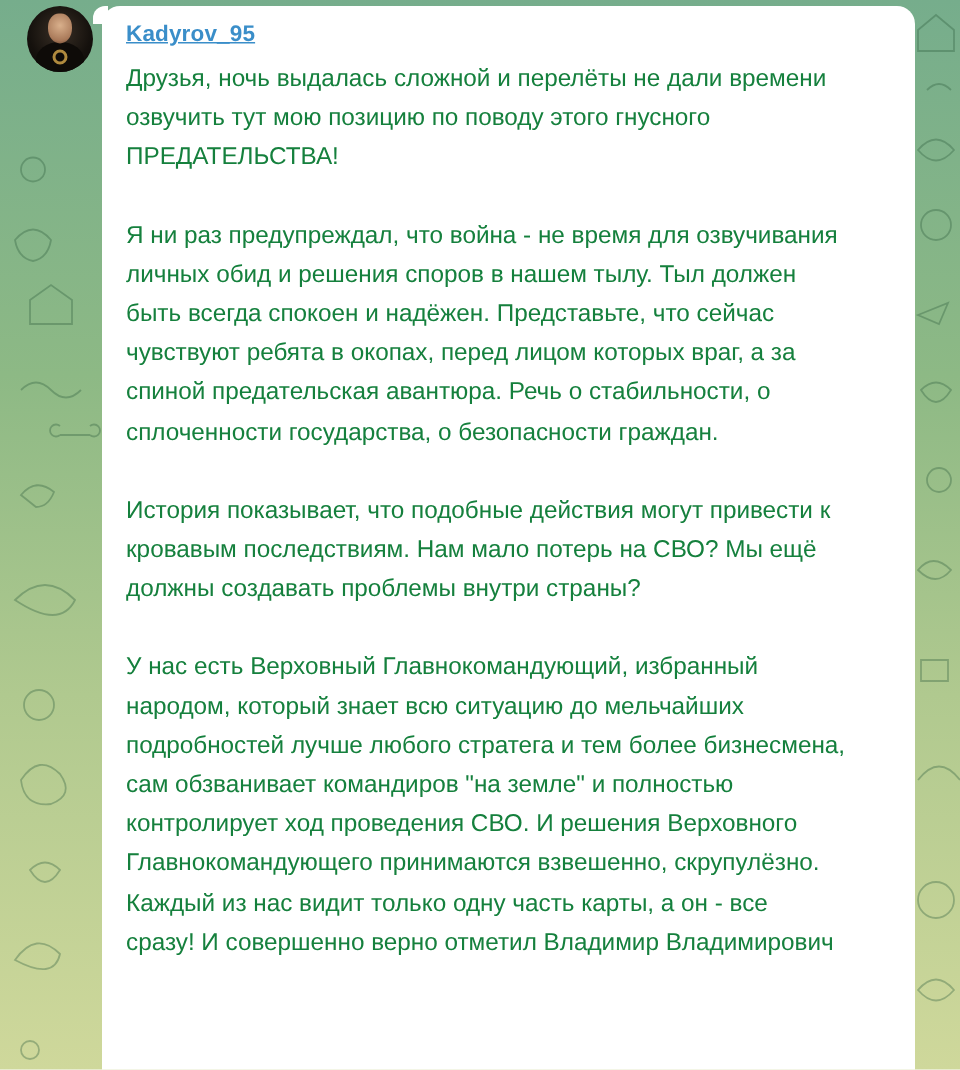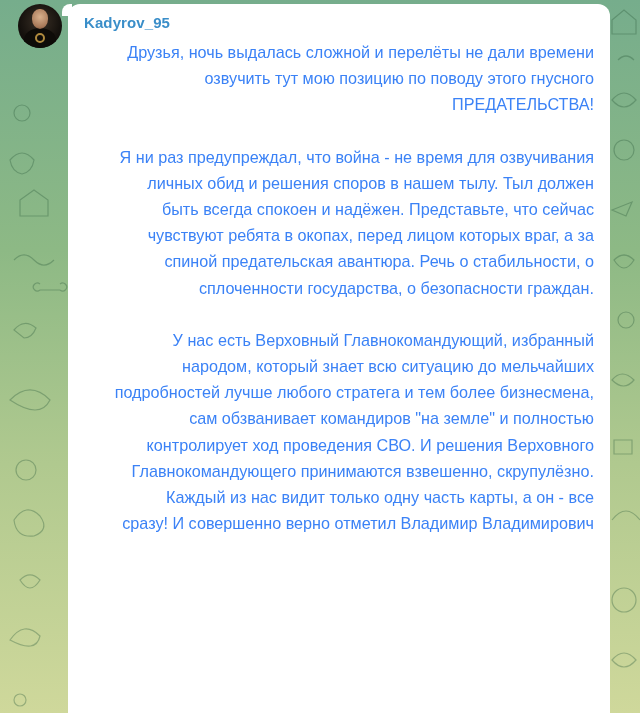--- a/index.html
+++ b/index.html
@@ -78,28 +78,28 @@
     background: #ffffff;
     border-top-left-radius: 8px;
   }
   .author {
     color: #3a8ec9;
     font-weight: bold;
     font-size: 15px;
     line-height: 20px;
     margin: 0 0 6px 0;
     letter-spacing: 0.1px;
+    text-decoration: underline;
   }
   .paragraph {
-    color: #3b82f6;
+    color: #15803d;
     font-size: 16.2px;
     line-height: 26.2px;
     margin: 0 0 26px 0;
     white-space: pre-line;
-    text-align: right;
   }
 </style>
 </head>
 <body>
 
 <svg class="wallpaper" width="640" height="713" viewBox="0 0 640 713" xmlns="http://www.w3.org/2000/svg">
   <g fill="none" stroke="#2f5e3e" stroke-width="1.2">
     <circle cx="22" cy="113" r="8"></circle>
     <path d="M10 160 q12 -14 24 0 q-2 12 -12 14 q-10 -2 -12 -14z"></path>
     <path d="M20 200 l14 -10 l14 10 v16 h-28z"></path>
@@ -139,20 +139,23 @@
   <div class="author">Kadyrov_95</div>
   <p class="paragraph">Друзья, ночь выдалась сложной и перелёты не дали времени
 озвучить тут мою позицию по поводу этого гнусного
 ПРЕДАТЕЛЬСТВА!</p>
   <p class="paragraph">Я ни раз предупреждал, что война - не время для озвучивания
 личных обид и решения споров в нашем тылу. Тыл должен
 быть всегда спокоен и надёжен. Представьте, что сейчас
 чувствуют ребята в окопах, перед лицом которых враг, а за
 спиной предательская авантюра. Речь о стабильности, о
 сплоченности государства, о безопасности граждан.</p>
+  <p class="paragraph">История показывает, что подобные действия могут привести к
+кровавым последствиям. Нам мало потерь на СВО? Мы ещё
+должны создавать проблемы внутри страны?</p>
   <p class="paragraph">У нас есть Верховный Главнокомандующий, избранный
 народом, который знает всю ситуацию до мельчайших
 подробностей лучше любого стратега и тем более бизнесмена,
 сам обзванивает командиров "на земле" и полностью
 контролирует ход проведения СВО. И решения Верховного
 Главнокомандующего принимаются взвешенно, скрупулёзно.
 Каждый из нас видит только одну часть карты, а он - все
 сразу! И совершенно верно отметил Владимир Владимирович</p>
 </div>
 

